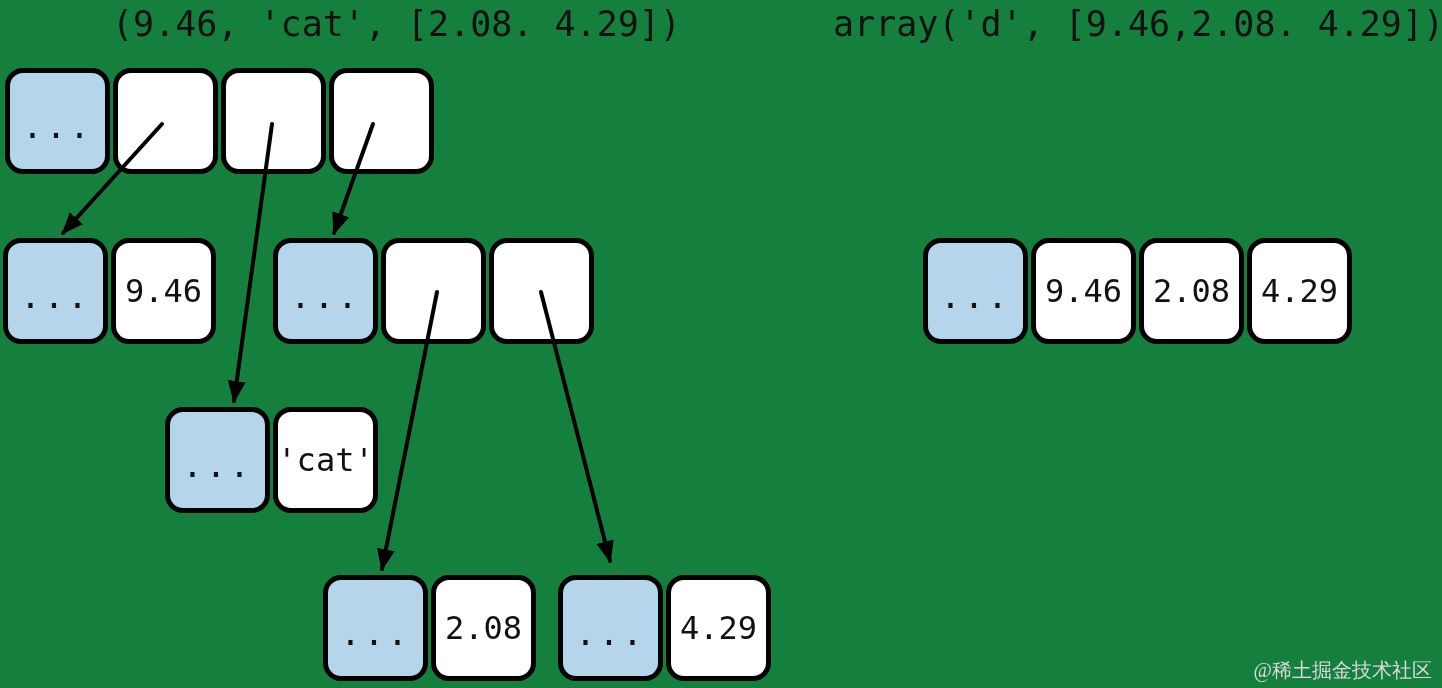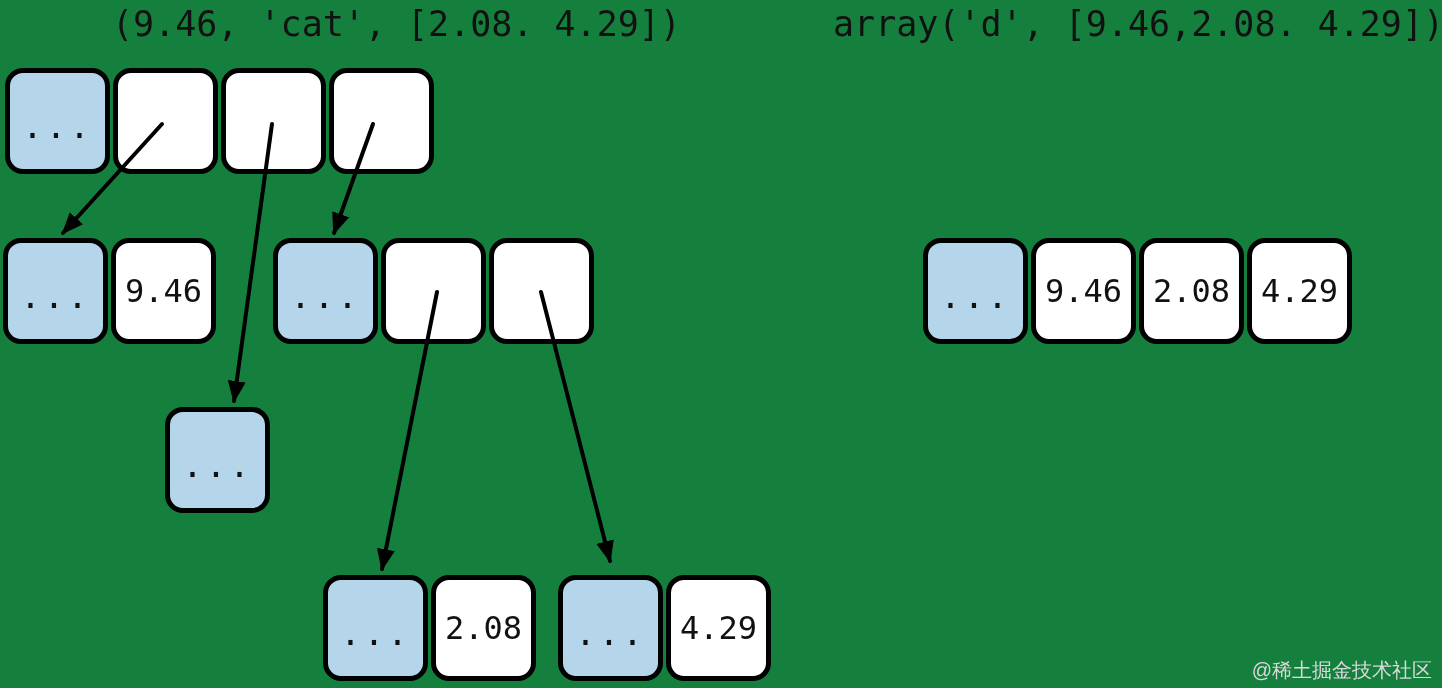--- a/index.html
+++ b/index.html
@@ -55,21 +55,21 @@
     stroke: #000000;
     stroke-width: 4;
     stroke-linecap: round;
   }
   #watermark {
     position: absolute;
     right: 10px;
     bottom: 4px;
     font-size: 20px;
     color: #d9d9d9;
-    font-family: Liberation Sans, sans-serif;
+    font-family: Liberation Serif, serif;
   }
 </style>
 </head>
 <body>
 
 <div id="stage">
 
   <div class="title" id="t-left">(9.46, 'cat', [2.08. 4.29])</div>
   <div class="title" id="t-right">array('d', [9.46,2.08. 4.29])</div>
 
@@ -94,20 +94,21 @@
       <span class="dots">...</span>
     </div>
     <div class="cell"></div>
     <div class="cell"></div>
   </div>
 
   <div class="row" style="left:165px; top:407px;">
     <div class="cell hdr">
       <span class="dots">...</span>
     </div>
+    <div class="cell">'cat'</div>
   </div>
 
   <div class="row" style="left:323px; top:575px;">
     <div class="cell hdr">
       <span class="dots">...</span>
     </div>
     <div class="cell">2.08</div>
   </div>
 
   <div class="row" style="left:558px; top:575px;">

